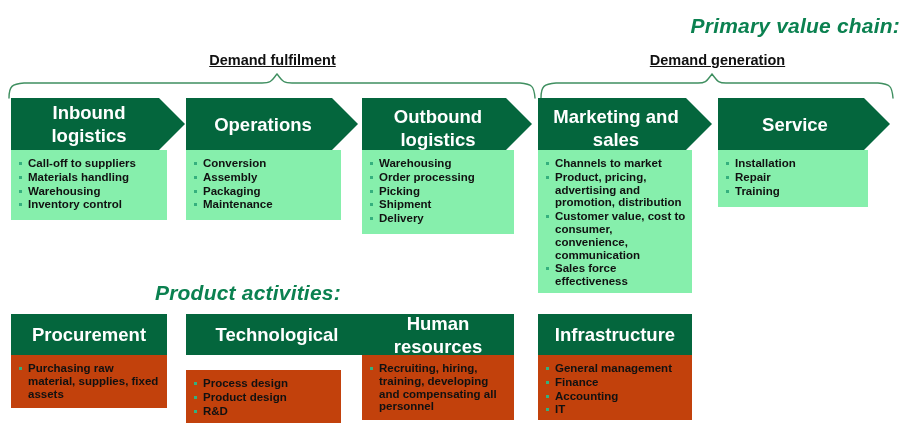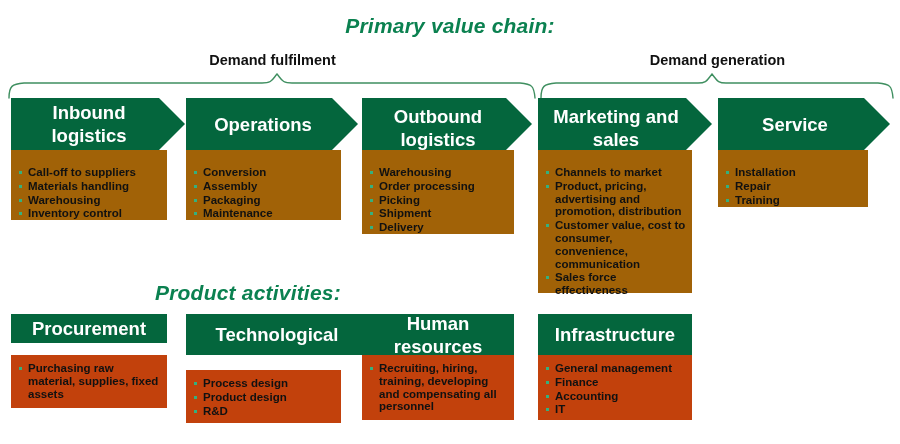--- a/index.html
+++ b/index.html
@@ -26,35 +26,36 @@
     font-style: italic;
     font-size: 21px;
     color: #0b8150;
     white-space: nowrap;
     letter-spacing: 0.2px;
   }
   #primary-title {
     left: 0;
     top: 14px;
     width: 900px;
-    text-align: center;
+    text-align: right;
   }
   #support-title {
     left: 155px;
     top: 281px;
     text-align: left;
   }
 
   
   .brace-label {
     position: absolute;
     font-size: 14.5px;
     font-weight: bold;
     color: #111111;
     white-space: nowrap;
+    text-decoration: underline;
   }
   #brace-label-0 { left: 0;   top: 52px; width: 545px; text-align: center; }
   #brace-label-1 { left: 540px; top: 52px; width: 355px; text-align: center; }
 
   .brace-svg {
     position: absolute;
     top: 70px;
     overflow: visible;
   }
   #brace-svg-0 { left: 0px;   }
@@ -81,23 +82,23 @@
     z-index: 2;
   }
   .chev-head-bg {
     position: absolute;
     top: 0;
     left: 0;
     z-index: 1;
   }
   .chev-body {
     position: absolute;
-    background: #a16207;
+    background: #86efac;
     box-sizing: border-box;
-    padding: 16px 6px 6px 6px;
+    padding: 7px 6px 6px 6px;
   }
 
   
   .sbox { position: absolute; }
   .sbox-head {
     position: absolute;
     top: 0; left: 0;
     background: #04663d;
     color: #ffffff;
     font-weight: bold;
@@ -254,21 +255,21 @@
         <li>Installation</li>
         <li>Repair</li>
         <li>Training</li>
       </ul>
     </div>
   </div>
 
   <div id="support-title" class="section-title">Product activities:</div>
 
   <div class="sbox" style="left:11px; top:314px;">
-    <div class="sbox-head" style="width:156px; height:29px;">
+    <div class="sbox-head" style="width:156px; height:41px;">
       <span>
         <span>Procurement</span>
       </span>
     </div>
     <div class="sbox-body" style="top:41px; width:156px; height:53px;">
       <ul class="bullets">
         <li>Purchasing raw material, supplies, fixed assets</li>
       </ul>
     </div>
   </div>

